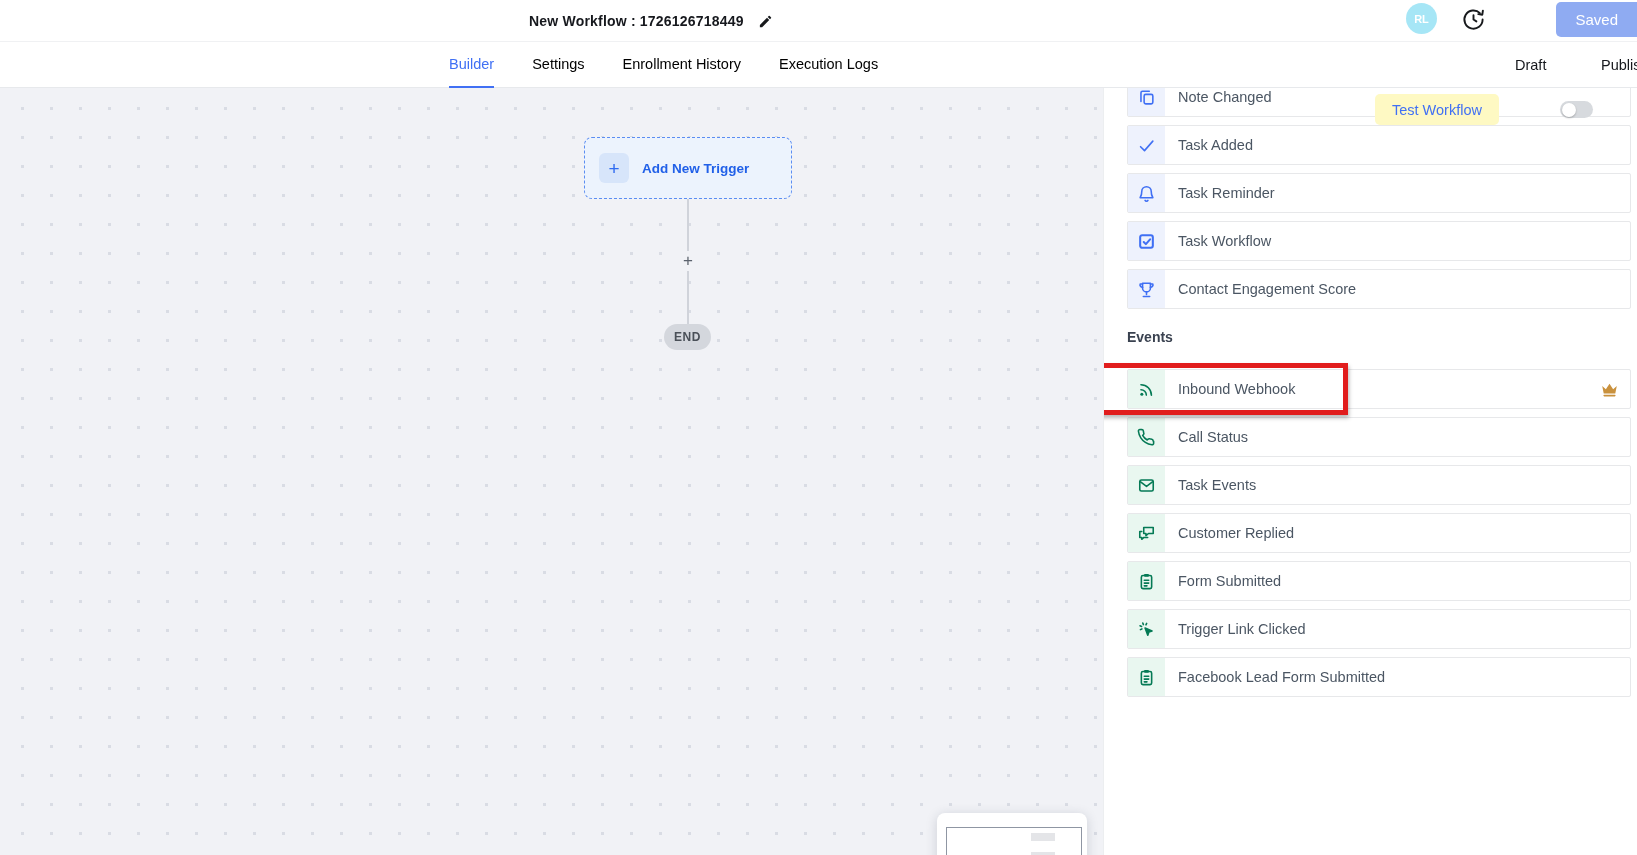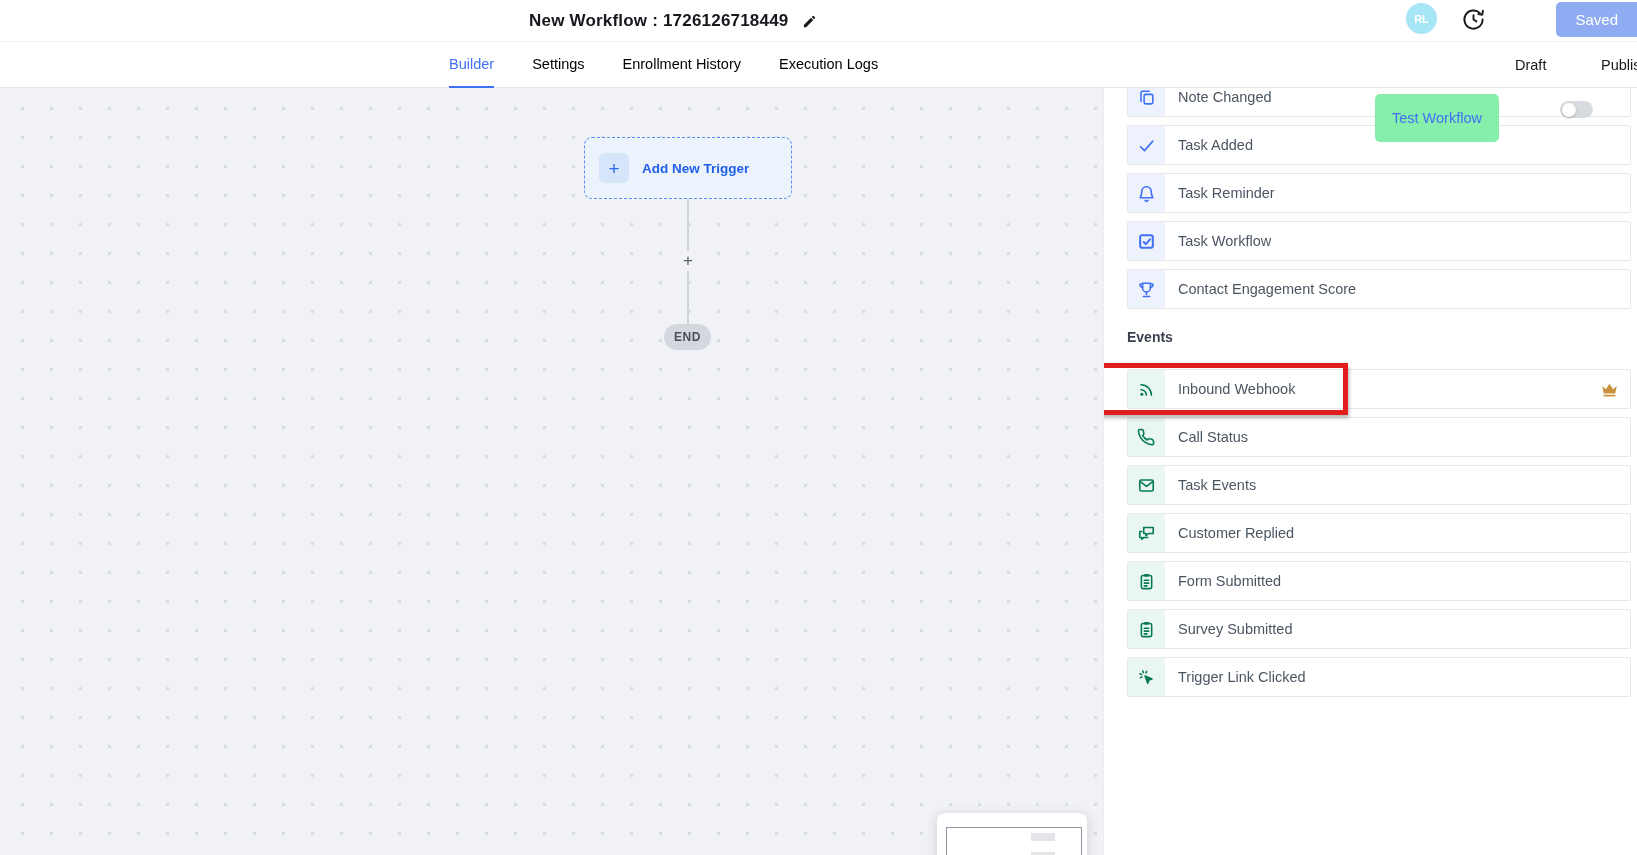--- a/index.html
+++ b/index.html
@@ -11,21 +11,21 @@
 
   
   .header {
     position:absolute; top:0; left:0; width:1637px; height:42px;
     background:#fff; border-bottom:1px solid #f0f1f3; z-index:30;
   }
   .title-wrap {
     position:absolute; left:529px; top:0; height:42px;
     display:flex; align-items:center; gap:14px;
   }
-  .page-title { font-size:17px; font-weight:700; color:#16181d; letter-spacing:.2px; }
+  .page-title { font-size:14px; font-weight:700; color:#16181d; letter-spacing:.2px; }
   .pencil { width:15px; height:15px; cursor:pointer; }
   .avatar {
     position:absolute; left:1406px; top:3px; width:31px; height:31px; border-radius:50%;
     background:var(--avatar-bg); color:#fff; font-size:11px; font-weight:700;
     display:flex; align-items:center; justify-content:center; cursor:pointer;
   }
   .history-btn { position:absolute; left:1462px; top:8px; width:23px; height:23px; cursor:pointer; color:#17191c; }
   .saved-btn {
     position:absolute; right:0; top:2px; height:35px; padding:4px 19px;
     background:var(--saved-bg); color:#fff; font-size:15px; border:none;
@@ -37,22 +37,22 @@
     position:absolute; top:42px; left:0; width:1637px; height:46px;
     background:#fff; border-bottom:1px solid #e7e9ec; z-index:29;
   }
   .tabs { position:absolute; left:449px; top:0; height:46px; display:flex; gap:38px; }
   .tab {
     height:100%; display:flex; align-items:center; font-size:14.5px; color:#000000;
     border-bottom:2.5px solid transparent; cursor:pointer; white-space:nowrap;
   }
   .tab.active { color:var(--accent-blue); border-bottom-color:var(--accent-blue); font-weight:400; }
   .test-workflow-btn {
-    position:absolute; left:1375px; top:52px; height:48px; padding:0 17px;
-    background:#86efac; color:var(--accent-blue); font-size:14.5px; border:none;
+    position:absolute; left:1375px; top:52px; height:31px; padding:0 17px;
+    background:#fef9c3; color:var(--accent-blue); font-size:14.5px; border:none;
     border-radius:5px; display:flex; align-items:center; cursor:pointer; white-space:nowrap;
   }
   .draft-label { position:absolute; left:1515px; top:0; height:46px; display:flex; align-items:center; font-size:14.5px; color:#16181d; }
   .publish-toggle {
     position:absolute; left:1560px; top:59px; width:33px; height:17px; border-radius:9px;
     background:#d7dade; cursor:pointer;
   }
   .publish-toggle .knob {
     position:absolute; left:2px; top:1.5px; width:14px; height:14px; border-radius:50%;
     background:#fff; box-shadow:0 1px 2px rgba(0,0,0,.25);
@@ -298,33 +298,33 @@
               <path d="M9.2 10.5h5.6M9.2 14h5.6M9.2 17.5h3.4"></path>
             </svg>
           </span>
         </span>
     <span class="row-label">Form Submitted</span>
   </div>
       <div class="trigger-row theme-green">
     <span class="row-iconcol">
           <span class="icon-svg">
             <svg viewBox="0 0 24 24" fill="none" stroke="currentColor" stroke-width="2" stroke-linecap="round" stroke-linejoin="round">
+              <path d="M10.2 10.2l8.8 3.6-4 1.4-1.4 4z" fill="currentColor"></path>
+              <path d="M7.3 3.8l.8 2M3.8 7.3l2 .8M4.3 12.2l1.9-.9M12.2 4.3l-.9 1.9"></path>
+            </svg>
+          </span>
+        </span>
+    <span class="row-label">Trigger Link Clicked</span>
+  </div>
+      <div class="trigger-row theme-green">
+    <span class="row-iconcol">
+          <span class="icon-svg">
+            <svg viewBox="0 0 24 24" fill="none" stroke="currentColor" stroke-width="2" stroke-linecap="round" stroke-linejoin="round">
               <rect x="5.5" y="4.5" width="13" height="16.5" rx="2"></rect>
               <rect x="9" y="2.5" width="6" height="3.6" rx="1" fill="currentColor" stroke="none"></rect>
               <path d="M9.2 10.5h5.6M9.2 14h5.6M9.2 17.5h3.4"></path>
             </svg>
           </span>
         </span>
-    <span class="row-label">Survey Submitted</span>
-  </div>
-      <div class="trigger-row theme-green">
-    <span class="row-iconcol">
-          <span class="icon-svg">
-            <svg viewBox="0 0 24 24" fill="none" stroke="currentColor" stroke-width="2" stroke-linecap="round" stroke-linejoin="round">
-              <path d="M10.2 10.2l8.8 3.6-4 1.4-1.4 4z" fill="currentColor"></path>
-              <path d="M7.3 3.8l.8 2M3.8 7.3l2 .8M4.3 12.2l1.9-.9M12.2 4.3l-.9 1.9"></path>
-            </svg>
-          </span>
-        </span>
-    <span class="row-label">Trigger Link Clicked</span>
+    <span class="row-label">Facebook Lead Form Submitted</span>
   </div>
     </div>
 </div>
 
 </body></html>

